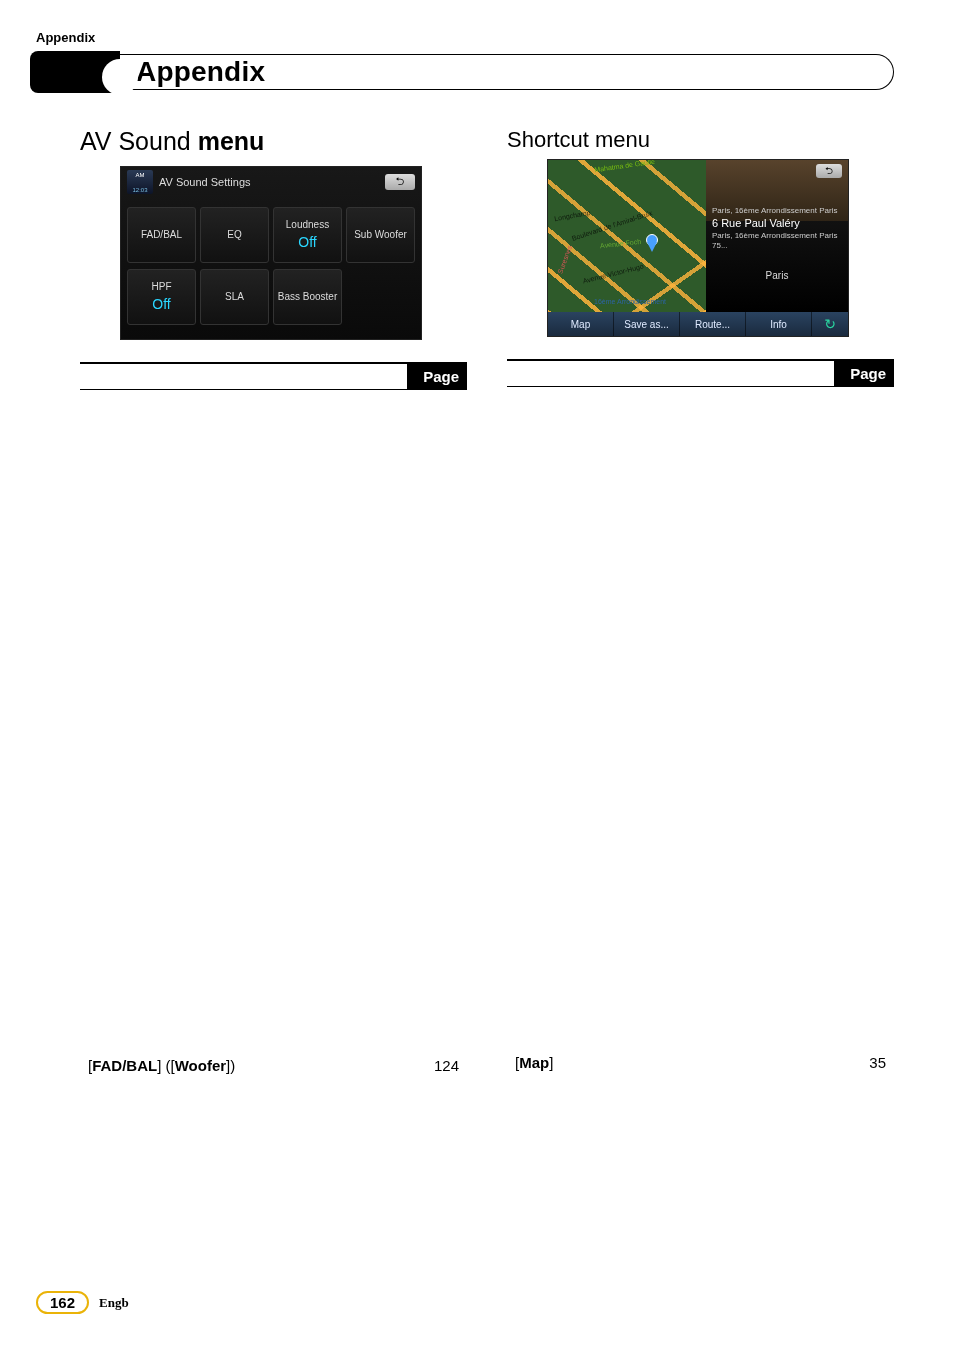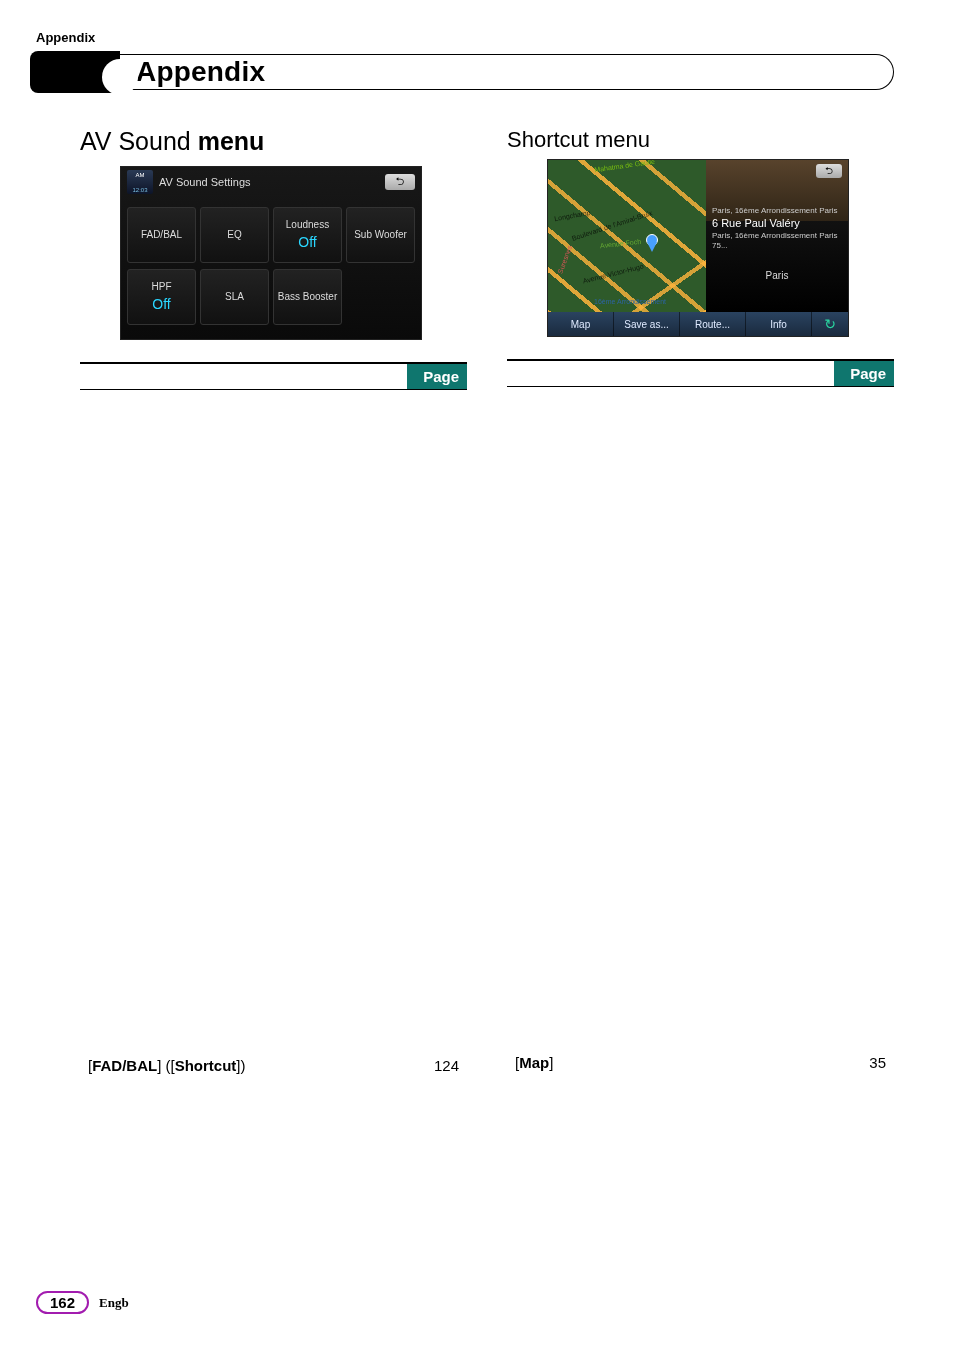--- a/index.html
+++ b/index.html
@@ -164,21 +164,21 @@
   .av-cell.empty { border:none; background:none; }
   
   table.idx {
     width: 100%;
     border-collapse: collapse;
     border-top: 2px solid #000;
     border-bottom: 2px solid #000;
     font-size: 15px;
   }
   table.idx th {
-    background: #0f766e;
+    background: #000000;
     color: #fff;
     font-weight: 700;
     padding: 4px 8px;
     text-align: right;
   }
   table.idx th:first-child { background:none; }
   table.idx td {
     border-top: 1px solid #000;
     padding: 7px 8px;
   }
@@ -277,21 +277,21 @@
   
   .footer {
     position: absolute;
     left: 36px;
     bottom: 38px;
     display: flex;
     align-items: center;
     gap: 10px;
   }
   .pagenum {
-    border: 2px solid #a21caf;
+    border: 2px solid #eab308;
     border-radius: 16px;
     padding: 1px 12px;
     font-weight: 900;
     font-size: 15px;
   }
   .lang {
     font-size: 13px;
     font-weight: 700;
     font-family: Liberation Serif, serif;
   }
@@ -354,21 +354,21 @@
 
       <table class="idx">
         <thead>
           <tr>
             <th></th>
             <th>Page</th>
           </tr>
         </thead>
         <tbody id="left-rows">
             <tr>
-              <td class="indent1">[<b>FAD/BAL</b>] ([<b>Shortcut</b>])</td>
+              <td class="indent1">[<b>FAD/BAL</b>] ([<b>Woofer</b>])</td>
               <td class="page">124</td>
             </tr>
           </tbody>
       </table>
     </div>
 
     <div class="col">
       <h2 class="heavy">Shortcut menu</h2>
 
       <div class="map-screen">

